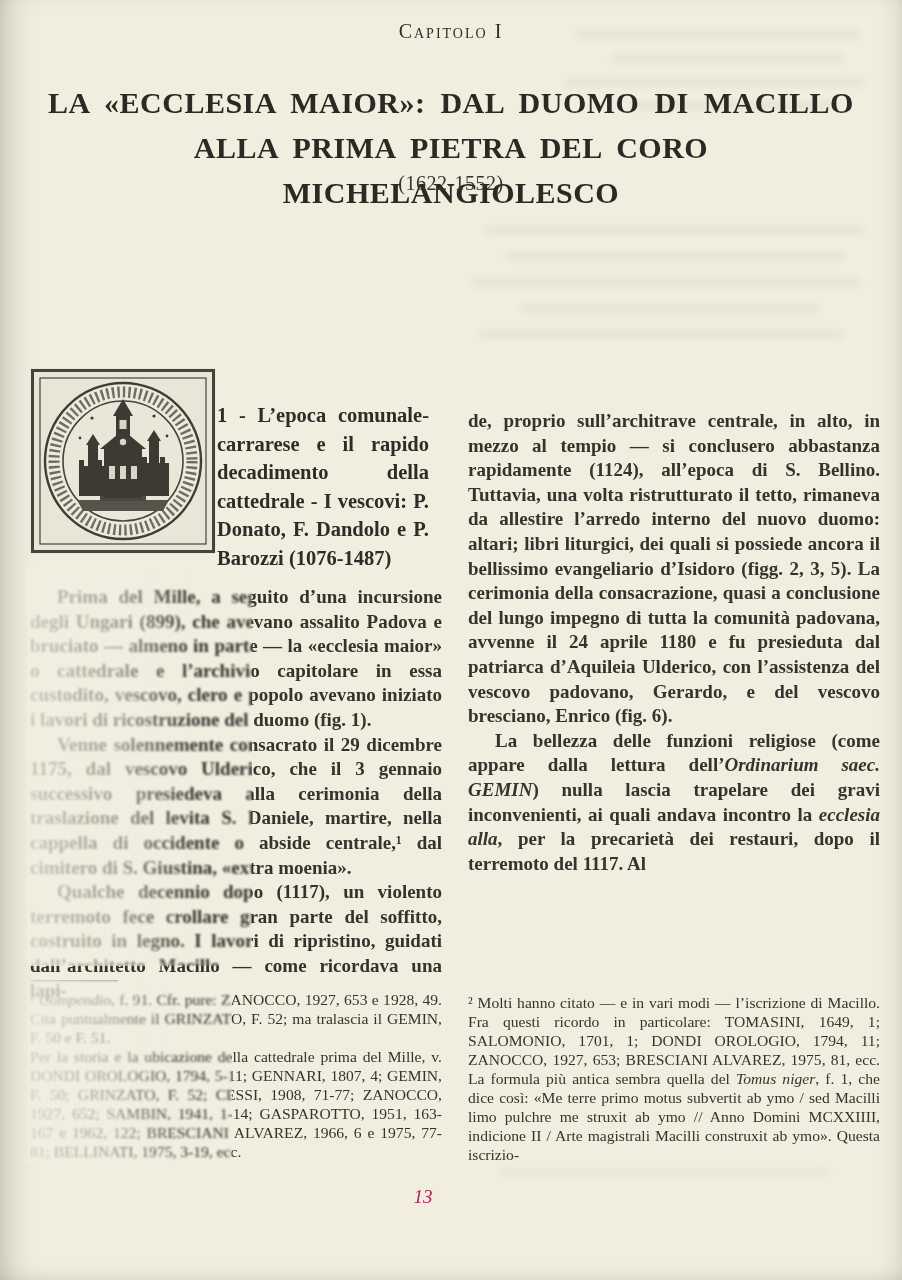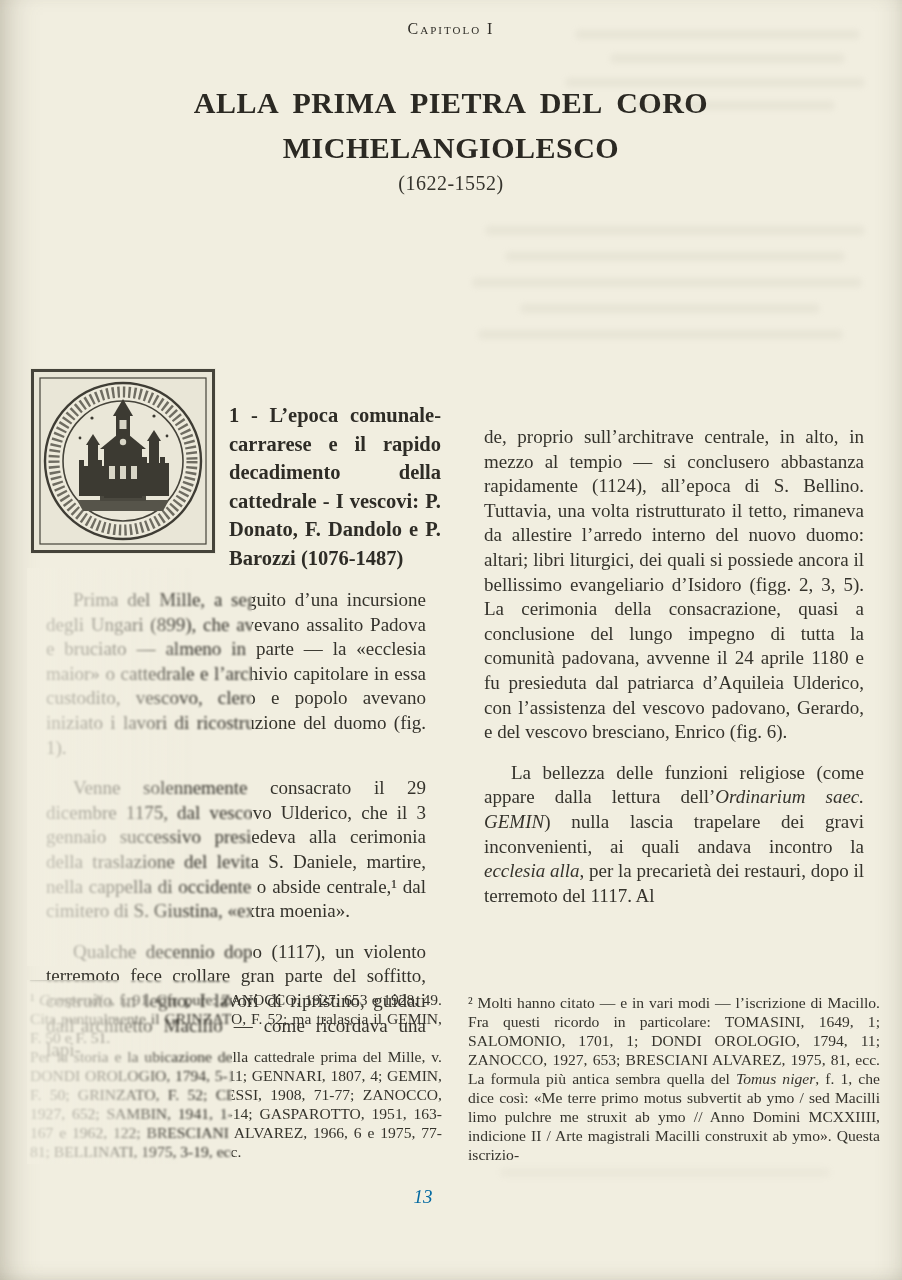--- a/index.html
+++ b/index.html
@@ -9,54 +9,54 @@
     font-family:"Liberation Serif","DejaVu Serif",serif;
     color:#35332c;
     box-shadow:inset 28px 0 34px -26px rgba(110,105,85,.45),
                inset -20px 0 28px -22px rgba(110,105,85,.30),
                inset 0 -14px 22px -18px rgba(110,105,85,.25);
   }
   
   .smudge{position:absolute;background:#b5b3a0;opacity:.16;filter:blur(3px);height:9px;border-radius:5px;pointer-events:none;}
   .chapter{
     position:absolute;top:20px;left:0;right:0;text-align:center;
-    font-variant:small-caps;font-size:16px;letter-spacing:2px;color:#2f2d27;
+    font-variant:small-caps;font-size:20px;letter-spacing:2px;color:#2f2d27;
   }
   .title{
     position:absolute;top:80px;left:20px;right:20px;margin:0;text-align:center;
     font-size:30px;line-height:45px;font-weight:bold;color:#2b2923;
     letter-spacing:.5px;word-spacing:7px;
   }
   .daterange{position:absolute;top:172px;left:0;right:0;text-align:center;font-size:20px;letter-spacing:.5px;}
   .columns{position:absolute;top:368px;left:30px;display:flex;gap:26px;}
   .col{width:412px;}
   .col-left{position:relative;}
   .col-right{padding-top:41px;}
-  .seal-row{display:flex;gap:13px;margin-bottom:13px;}
+  .seal-row{display:flex;gap:1px;margin-bottom:13px;}
   .seal{width:186px;height:186px;flex:none;}
   .section-heading{
     width:212px;padding-top:33px;font-weight:bold;font-size:20.5px;line-height:28.5px;
     text-align:justify;color:#2e2c26;
   }
-  .body-text p{margin:16px;font-size:19px;line-height:24.6px;text-align:justify;text-indent:27px;}
+  .body-text p{margin:0;font-size:19px;line-height:24.6px;text-align:justify;text-indent:27px;font-weight:bold;}
   .col-right .body-text p:first-child{text-indent:0;}
   .footnotes{position:absolute;top:980px;left:30px;display:flex;gap:26px;}
   .fn{width:412px;position:relative;}
   .fn-right{padding-top:13px;}
   .footnote-rule{width:88px;border:0;border-top:1.6px solid #3d3b33;margin:0 0 9px 0;}
   .fn p{margin:0;font-size:15.6px;line-height:19px;text-align:justify;}
   
   .fade-overlay{
     position:absolute;pointer-events:none;
     background:linear-gradient(90deg,rgba(241,238,224,.8) 0%,rgba(241,238,224,.55) 42%,rgba(241,238,224,0) 74%);
     -webkit-backdrop-filter:blur(.8px);backdrop-filter:blur(.8px);
   }
   .col-left .fade-overlay{left:-3px;top:200px;width:225px;height:398px;}
   .fn-left .fade-overlay{left:-3px;top:0;width:205px;height:100%;}
-  .pagenum{position:absolute;top:1186px;left:0;right:56px;text-align:center;font-style:italic;font-size:19px;color:#0369a1;}
+  .pagenum{position:absolute;top:1186px;left:0;right:56px;text-align:center;font-style:italic;font-size:19px;color:#be185d;}
   i{font-style:italic;}
 </style>
 </head>
 <body>
 
 <div class="page">
 
   <div class="smudge" style="left:575px;top:30px;width:285px;"></div>
   <div class="smudge" style="left:610px;top:54px;width:235px;"></div>
   <div class="smudge" style="left:565px;top:78px;width:300px;"></div>
@@ -64,20 +64,21 @@
   <div class="smudge" style="left:485px;top:226px;width:380px;"></div>
   <div class="smudge" style="left:505px;top:252px;width:340px;"></div>
   <div class="smudge" style="left:472px;top:278px;width:390px;"></div>
   <div class="smudge" style="left:520px;top:304px;width:300px;"></div>
   <div class="smudge" style="left:478px;top:330px;width:365px;"></div>
   <div class="smudge" style="left:500px;top:1168px;width:330px;opacity:.1;"></div>
 
   <div class="chapter">Capitolo I</div>
 
   <h1 class="title">
+    <div>LA «ECCLESIA MAIOR»: DAL DUOMO DI MACILLO</div>
     <div>ALLA PRIMA PIETRA DEL CORO MICHELANGIOLESCO</div>
   </h1>
 
   <div class="daterange">(1622-1552)</div>
 
   <div class="columns">
 
     <div class="col col-left">
       <div class="seal-row">
         <div class="seal">

